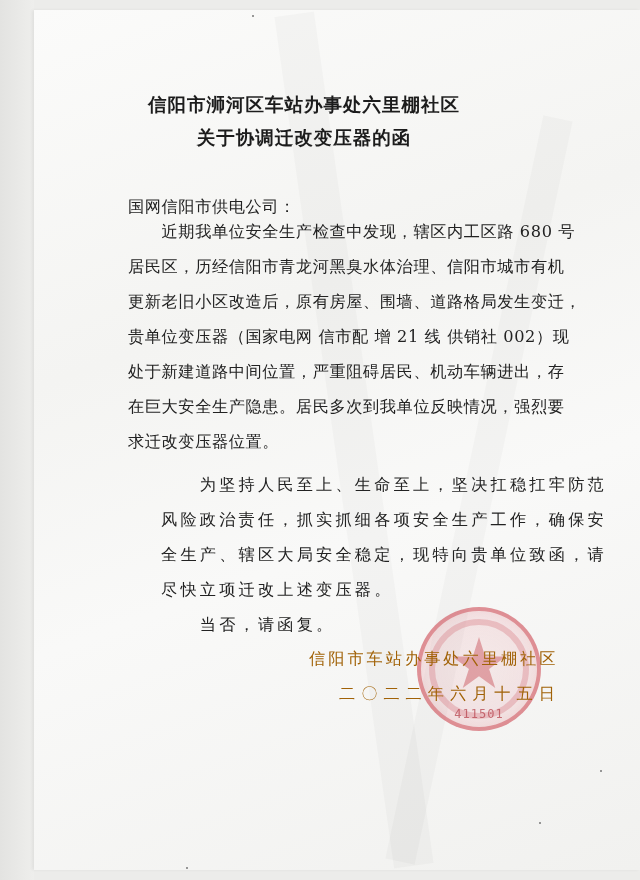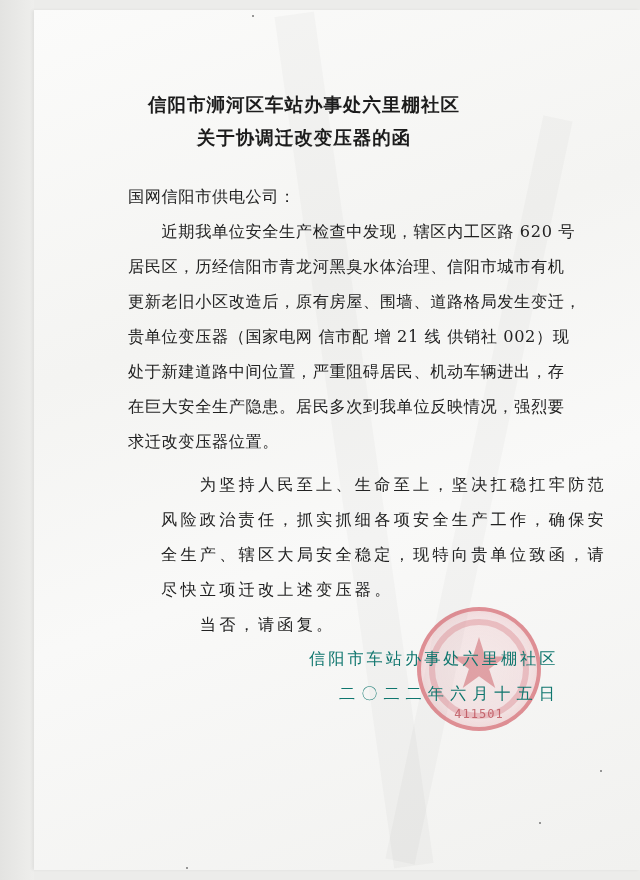--- a/index.html
+++ b/index.html
@@ -44,38 +44,38 @@
   .stamp-star {
     position: absolute; left: 30px; top: 26px; width: 56px; height: 56px;
     background: rgba(200,75,85,0.45);
     clip-path: polygon(50% 0%, 61% 35%, 98% 35%, 68% 57%, 79% 91%, 50% 70%, 21% 91%, 32% 57%, 2% 35%, 39% 35%);
   }
   .stamp-code {
     position: absolute; left: 0; width: 100%; top: 96px; text-align: center;
     font-family: "DejaVu Sans Mono", monospace; font-size: 12px; color: rgba(180,60,70,0.7);
     letter-spacing: 1px;
   }
-  .sig { position: absolute; font-size: 16.2px; color: #0f766e; letter-spacing: 3px; white-space: nowrap; }
+  .sig { position: absolute; font-size: 16.2px; color: #a16207; letter-spacing: 3px; white-space: nowrap; }
   .speck { position:absolute; width:2px; height:2px; background:#777; border-radius:50%; }
 </style>
 </head>
 <body>
 
 <div class="left-strip"></div>
 <div class="sheet">
   <div class="fold" style="left:300px; top:0; width:40px; height:860px;"></div>
   <div class="fold" style="left:430px; top:100px; width:30px; height:760px; transform:rotate(12deg);"></div>
 </div>
 
 <div class="title t1">信阳市浉河区车站办事处六里棚社区</div>
 <div class="title t2">关于协调迁改变压器的函</div>
 
-<div class="line" style="top:186px;">国网信阳市供电公司：</div>
+<div class="line" style="top:196px;">国网信阳市供电公司：</div>
 
-<div class="line" style="top:221px;">　　近期我单位安全生产检查中发现，辖区内工区路 620 号</div>
+<div class="line" style="top:221px;">　　近期我单位安全生产检查中发现，辖区内工区路 680 号</div>
 <div class="line" style="top:256px;">居民区，历经信阳市青龙河黑臭水体治理、信阳市城市有机</div>
 <div class="line" style="top:291px;">更新老旧小区改造后，原有房屋、围墙、道路格局发生变迁，</div>
 <div class="line" style="top:326px;">贵单位变压器（国家电网  信市配  增 21 线  供销社 002）现</div>
 <div class="line" style="top:361px;">处于新建道路中间位置，严重阻碍居民、机动车辆进出，存</div>
 <div class="line" style="top:396px;">在巨大安全生产隐患。居民多次到我单位反映情况，强烈要</div>
 <div class="line" style="top:431px;">求迁改变压器位置。</div>
 
 <div class="line wide" style="top:474px;">　　为坚持人民至上、生命至上，坚决扛稳扛牢防范</div>
 <div class="line wide" style="top:509px;">风险政治责任，抓实抓细各项安全生产工作，确保安</div>
 <div class="line wide" style="top:544px;">全生产、辖区大局安全稳定，现特向贵单位致函，请</div>

